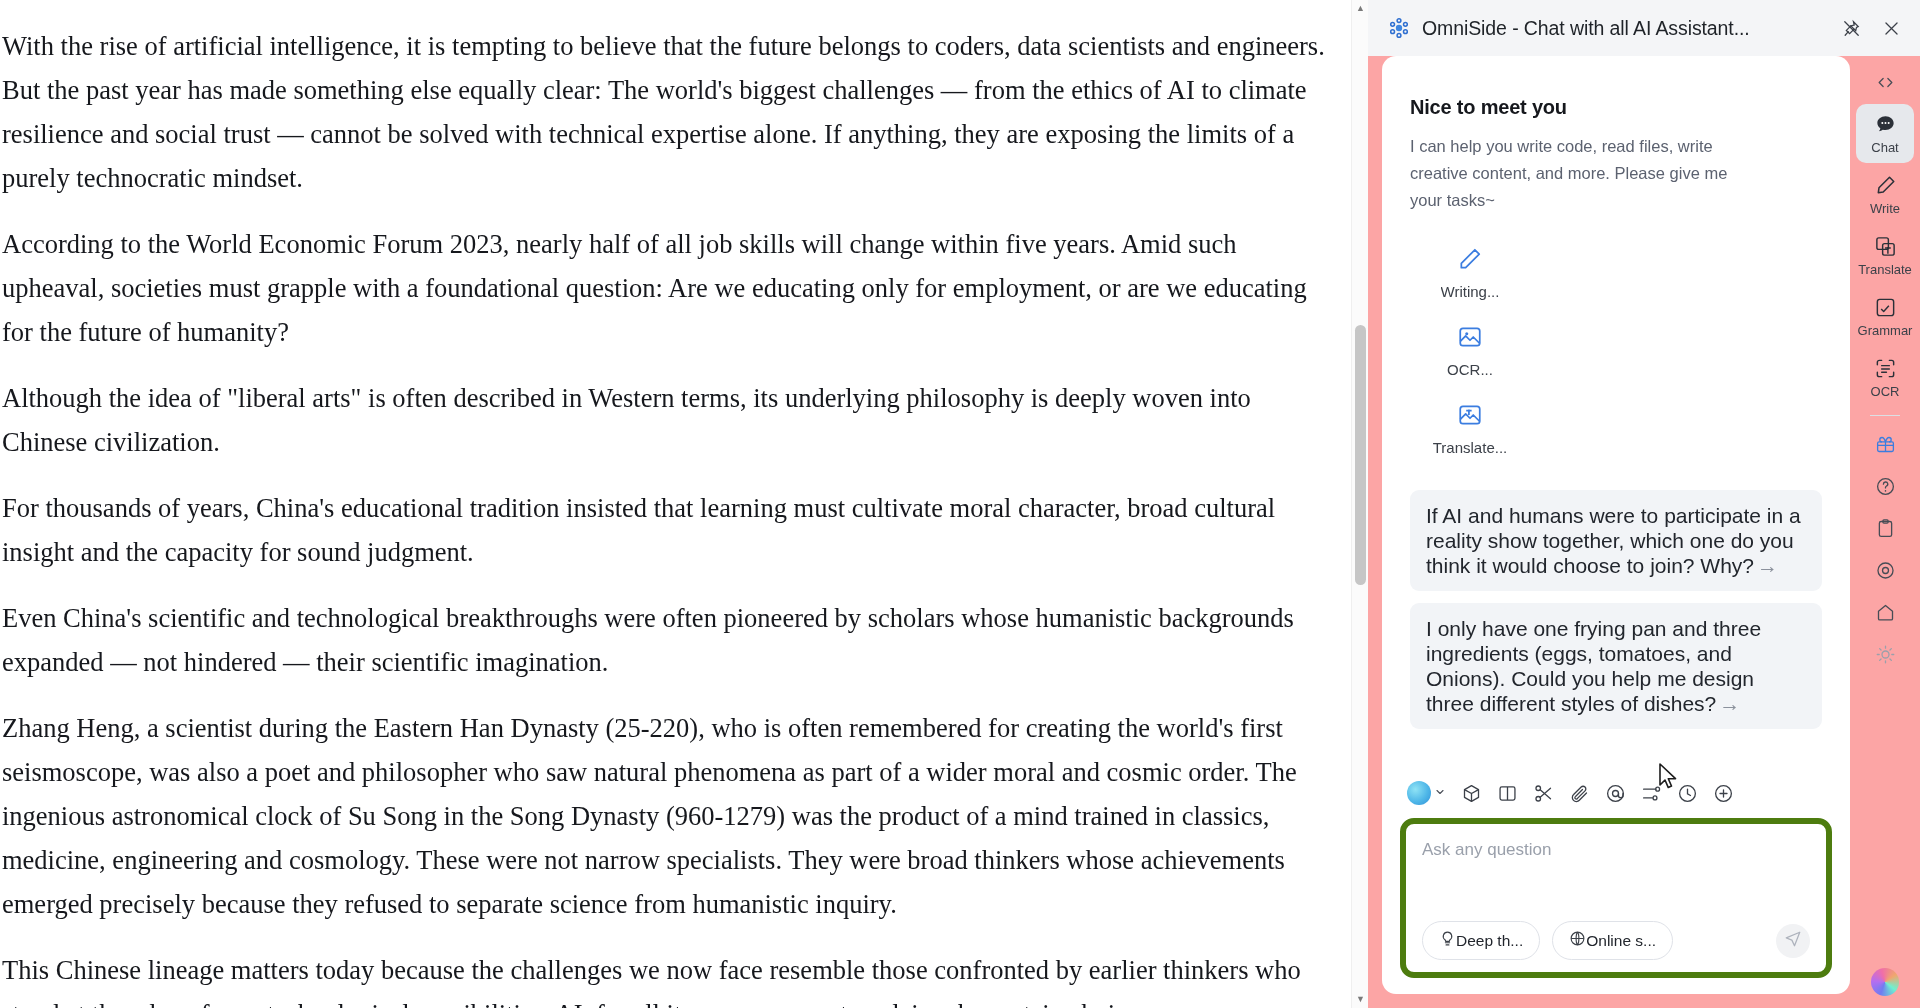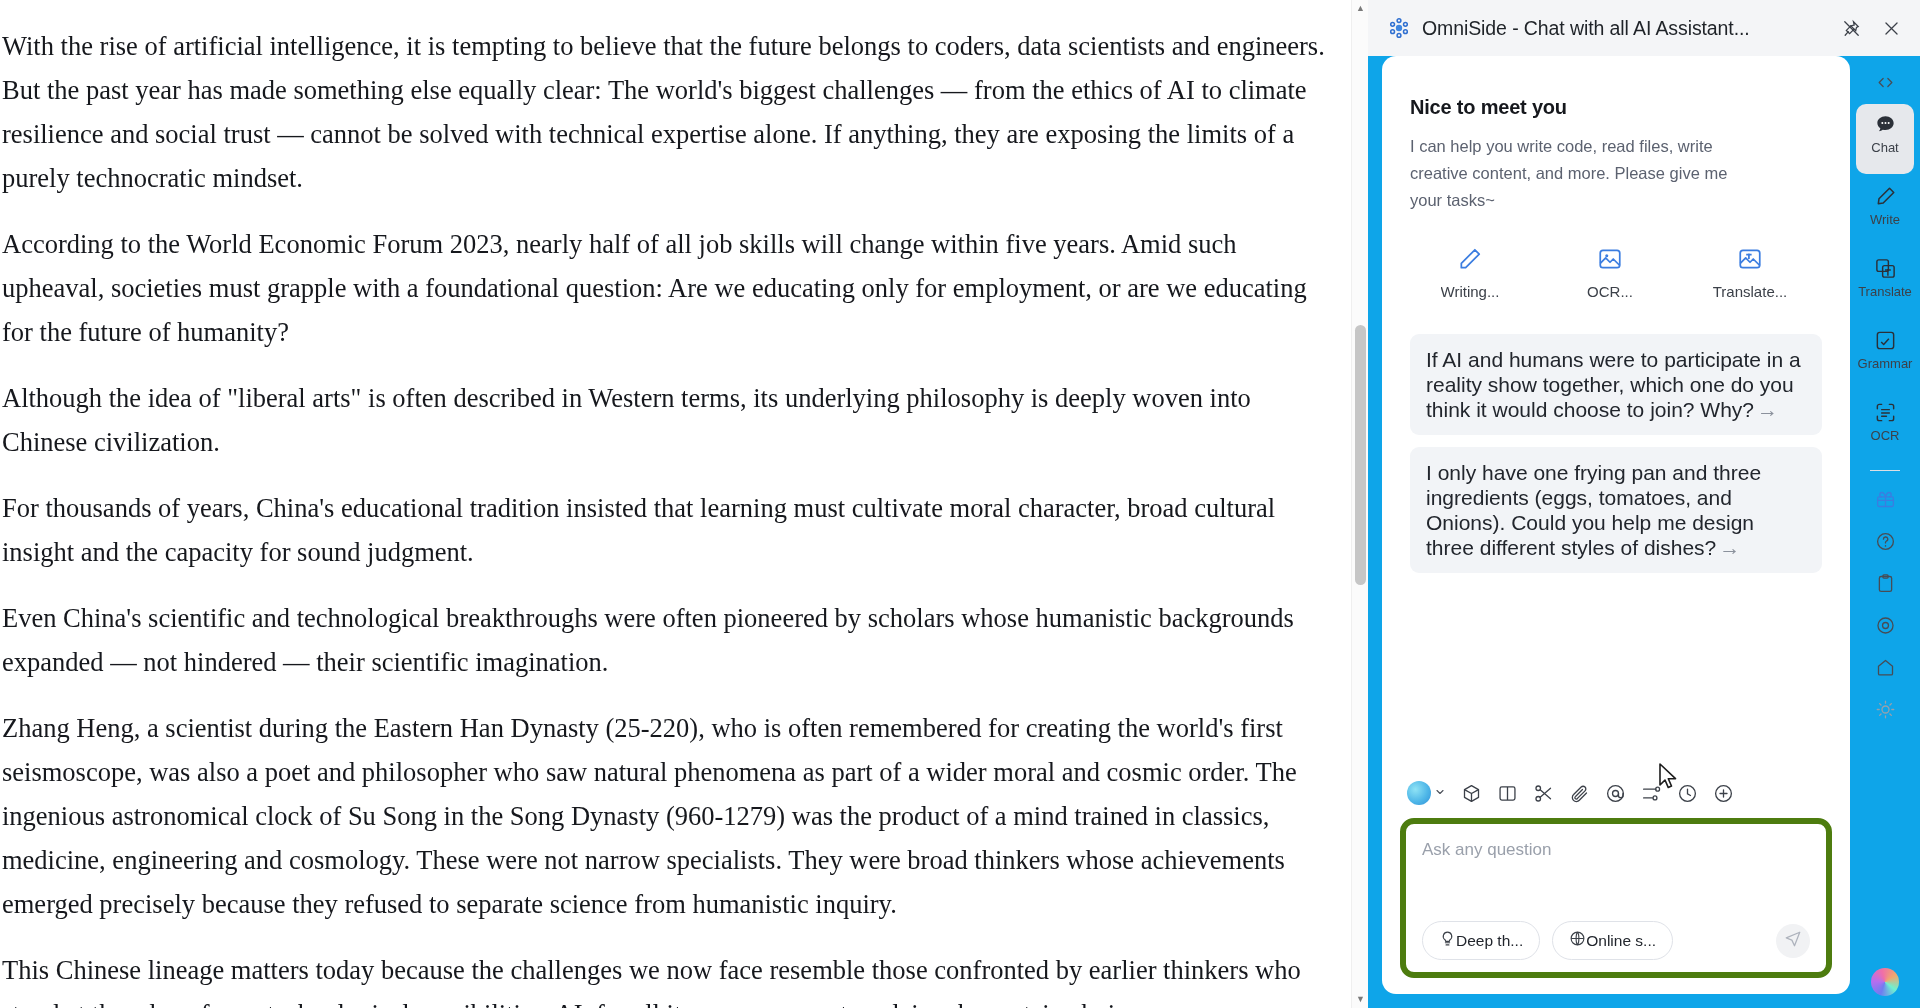--- a/index.html
+++ b/index.html
@@ -59,21 +59,21 @@
     line-height: 17px;
   }
   .article-scrollbar .arrow.up { top: 0; }
   .article-scrollbar .arrow.down { bottom: 0; }
 
   
   .side-panel {
     position: relative;
     width: 552px;
     height: 1008px;
-    background: #0ea5e9;
+    background: #fca5a5;
     display: flex;
     flex-direction: column;
   }
   .panel-titlebar {
     height: 56px;
     display: flex;
     align-items: center;
     padding: 0 14px 0 18px;
     gap: 10px;
     background: #f4f5f7;
@@ -131,23 +131,24 @@
   }
   .greeting-sub {
     font-size: 16.5px;
     line-height: 27px;
     color: #5c6270;
     margin: 0 0 30px 0;
     max-width: 350px;
   }
   .quick-actions {
     display: flex;
-    gap: 48px;
+    gap: 22px;
     padding-left: 14px;
     margin-bottom: 34px;
+    flex-direction: column;
   }
   .quick-action {
     width: 92px;
     display: flex;
     flex-direction: column;
     align-items: center;
     gap: 9px;
   }
   .qa-icon {
     width: 30px; height: 30px;
@@ -254,21 +255,21 @@
     width: 70px;
     flex: none;
     display: flex;
     flex-direction: column;
     align-items: center;
     padding: 6px 0 12px 0;
     gap: 2px;
   }
   .rail-item {
     width: 58px;
-    padding: 7px 0 19px 0;
+    padding: 7px 0 8px 0;
     border-radius: 10px;
     display: flex;
     flex-direction: column;
     align-items: center;
     gap: 3px;
     color: #3c4149;
   }
   .rail-item.active {
     background: #e6e8ec;
   }

